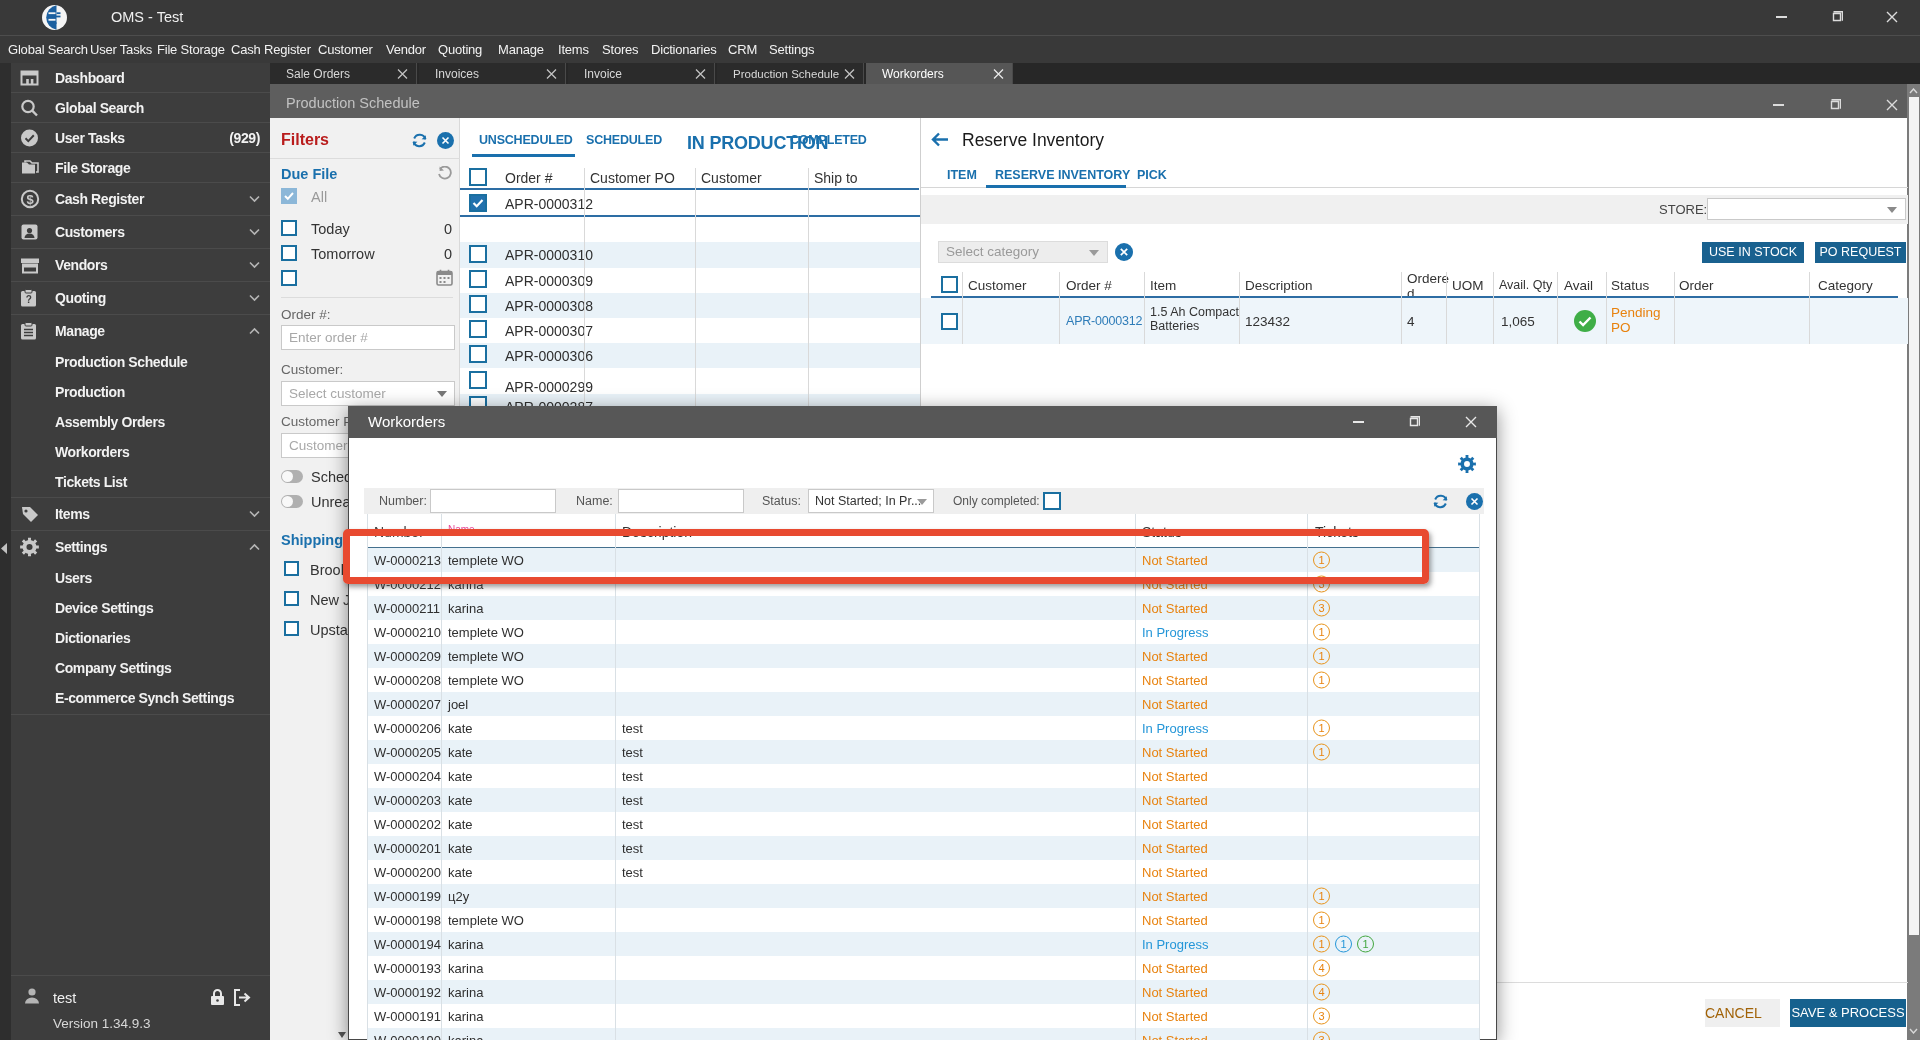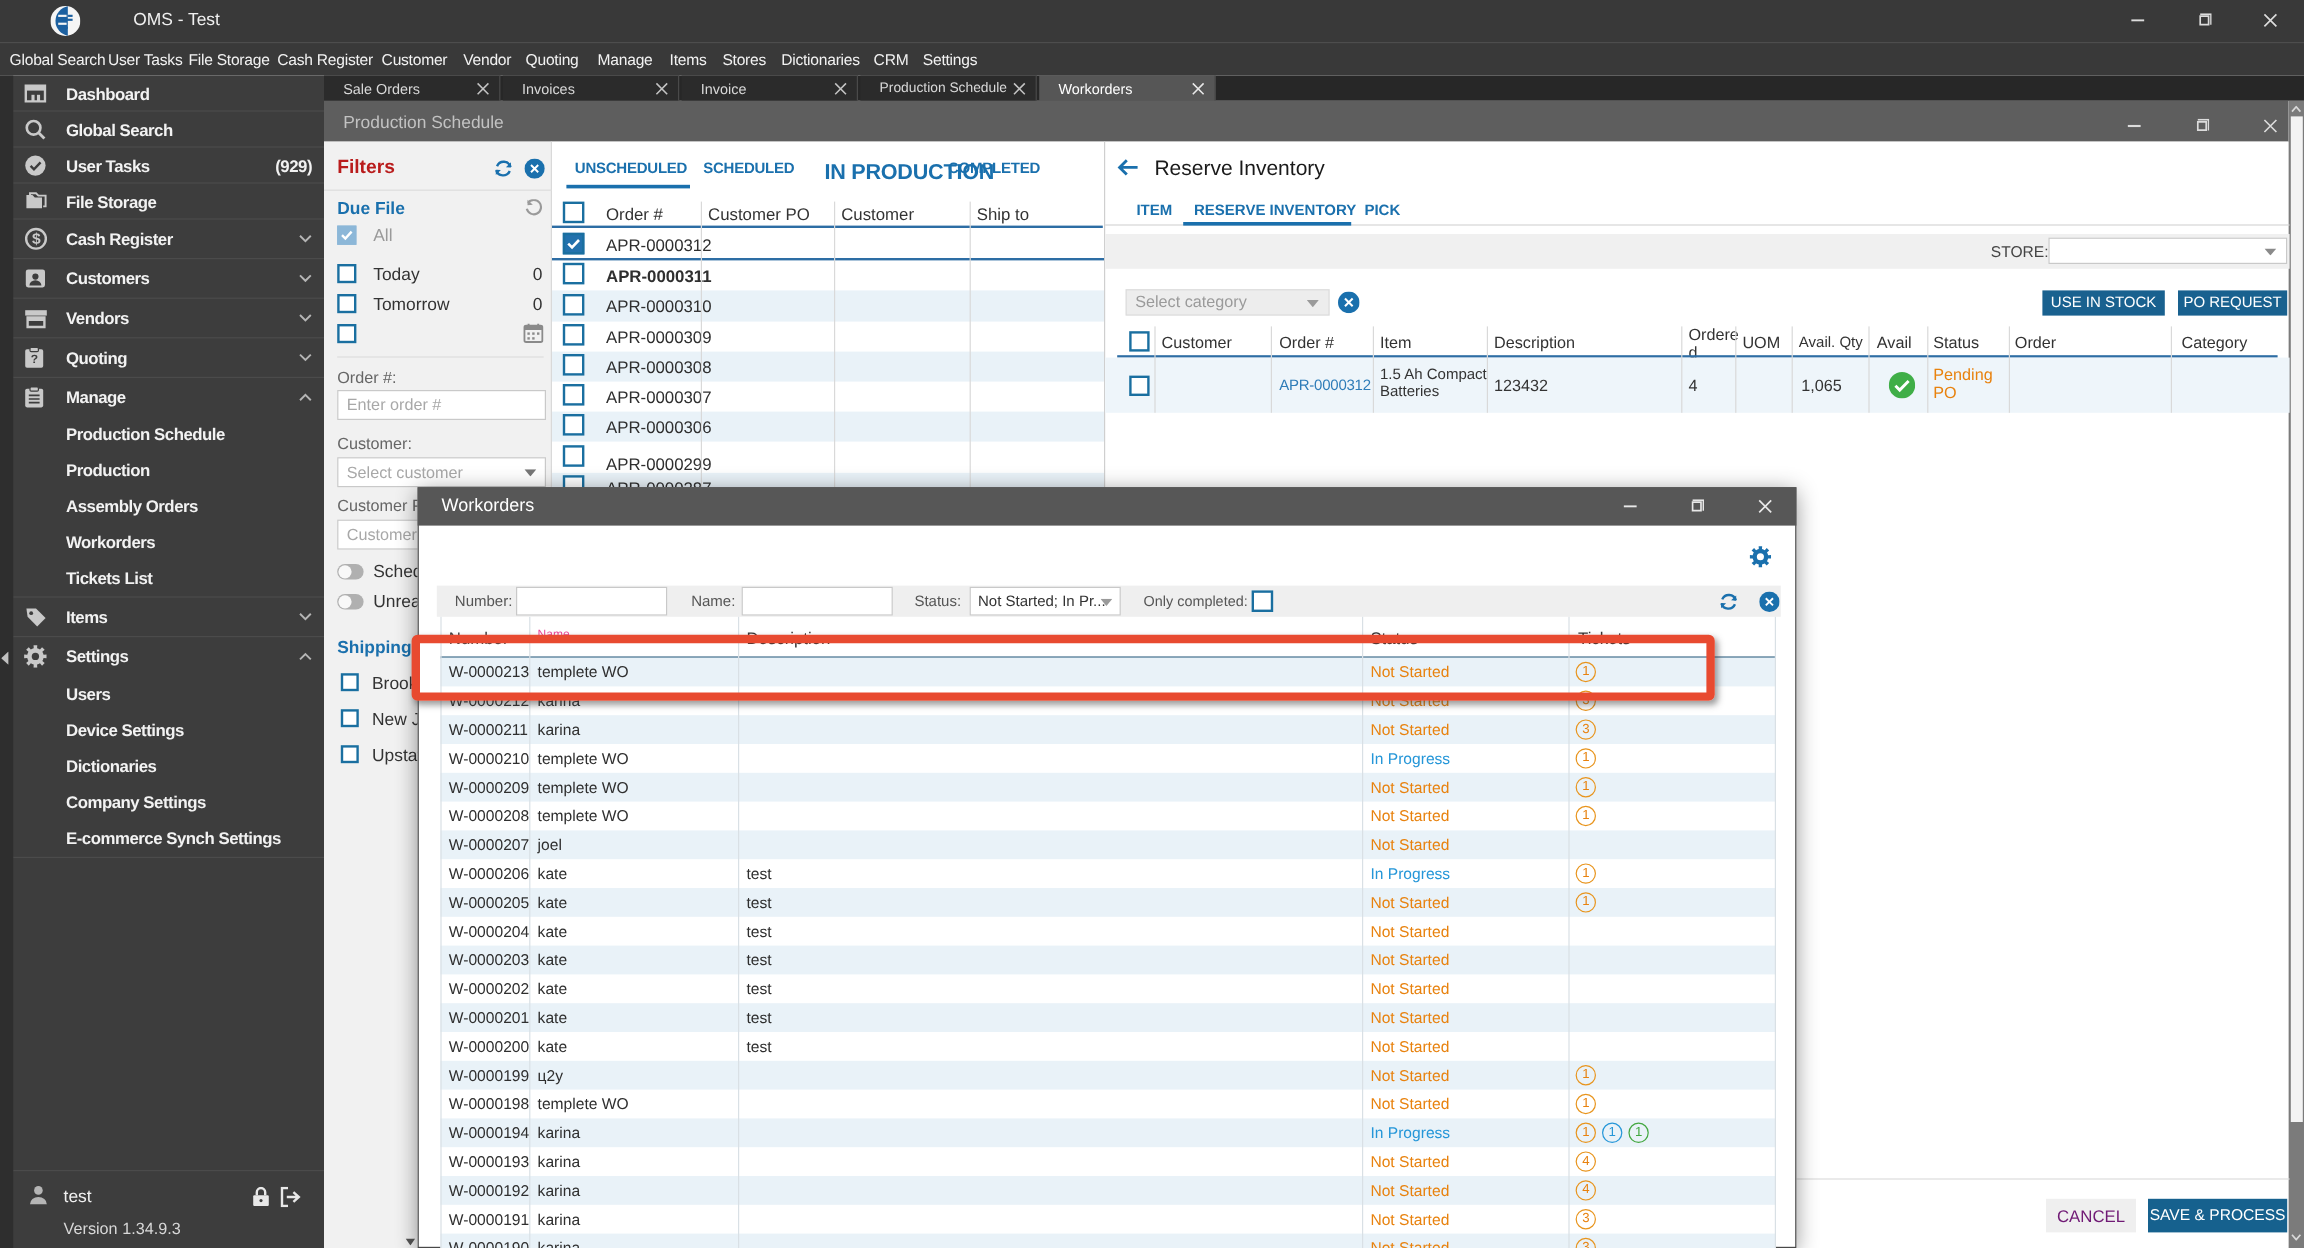--- a/index.html
+++ b/index.html
@@ -390,24 +390,20 @@
   </div>
   <div class="a" style="left:0;top:70px;width:459px;height:2px;background:#2d6da4"></div>
   <div class="orow" style="top:74px;height:25px;border-bottom:2px solid #2d6da4">
     <div class="cb on" style="left:9px;top:2px;width:18px;height:18px">
         <svg width="14" height="14" viewBox="0 0 14 14">
           <path d="M2.5 7 l3.2 3.2 L11.5 4" stroke="#fff" stroke-width="2.2" fill="none"></path>
         </svg>
       </div>
     <span class="num">APR-0000312</span>
     </div>
-  <div class="orow" style="top:99px;height:25px;font-weight:bold;">
-    <div class="cb" style="left:9px;top:2px;width:18px;height:18px"></div>
-    <span class="num">APR-0000311</span>
-    </div>
   <div class="orow lb" style="top:124px;height:26px">
     <div class="cb" style="left:9px;top:3px;width:18px;height:18px"></div>
     <span class="num">APR-0000310</span>
     </div>
   <div class="orow" style="top:150px;height:25px">
     <div class="cb" style="left:9px;top:2px;width:18px;height:18px"></div>
     <span class="num">APR-0000309</span>
     </div>
   <div class="orow lb" style="top:175px;height:25px">
     <div class="cb" style="left:9px;top:2px;width:18px;height:18px"></div>
@@ -490,21 +486,21 @@
     <span class="a" style="left:324px;top:16px;font-size:13.5px;color:#333">123432</span>
     <span class="a" style="left:486px;top:16px;font-size:13.5px;color:#333">4</span>
     <span class="a" style="left:580px;top:16px;font-size:13.5px;color:#333">1,065</span>
     <svg class="a" style="left:653px;top:12px" width="22" height="22" viewBox="0 0 22 22">
         <circle cx="11" cy="11" r="11" fill="#3fae47"></circle>
         <path d="M5.5 11.5 l3.6 3.6 L16.5 7.5" stroke="#fff" stroke-width="2.4" fill="none"></path>
       </svg>
     <span class="a orange" style="left:690px;top:7px;font-size:13.5px;">Pending<br>PO</span>
   </div>
   <div class="a" style="left:0;top:864px;width:987px;border-top:1px solid #dcdcdc"></div>
-  <div class="a" style="left:784px;top:881px;width:75px;height:28px;background:#efefef;color:#701a75;font-size:14px;text-align:center;line-height:28px;">CANCEL</div>
+  <div class="a" style="left:784px;top:881px;width:75px;height:28px;background:#efefef;color:#a16207;font-size:14px;text-align:left;line-height:28px;">CANCEL</div>
   <div class="a" style="left:869px;top:881px;width:116px;height:28px;background:#16618e;color:#fff;font-size:13px;text-align:center;line-height:28px;">SAVE &amp; PROCESS</div>
 </div>
 <div class="a" id="modal">
   <svg class="a" style="left:1109px;top:48px" width="18" height="18" viewBox="0 0 20 20">
       <path fill="#1a70ad" d="M16.74 7.21 L17.15 8.52 L19.87 8.37 L19.87 11.63 L17.15 11.48 L16.74 12.79 L16.10 14.01 L18.13 15.83 L15.83 18.13 L14.01 16.10 L12.79 16.74 L11.48 17.15 L11.63 19.87 L8.37 19.87 L8.52 17.15 L7.21 16.74 L5.99 16.10 L4.17 18.13 L1.87 15.83 L3.90 14.01 L3.26 12.79 L2.85 11.48 L0.13 11.63 L0.13 8.37 L2.85 8.52 L3.26 7.21 L3.90 5.99 L1.87 4.17 L4.17 1.87 L5.99 3.90 L7.21 3.26 L8.52 2.85 L8.37 0.13 L11.63 0.13 L11.48 2.85 L12.79 3.26 L14.01 3.90 L15.83 1.87 L18.13 4.17 L16.10 5.99 Z"></path>
       <circle cx="10" cy="10" r="3.3" fill="#fff"></circle>
     </svg>
   <div class="a" style="left:15px;top:81px;width:1120px;height:26px;background:#efefef">
     <span class="a" style="left:15px;top:6px;font-size:12.5px;color:#555">Number:</span>
     <div class="finput" style="left:66px;top:1px;width:126px;height:24px"></div>

